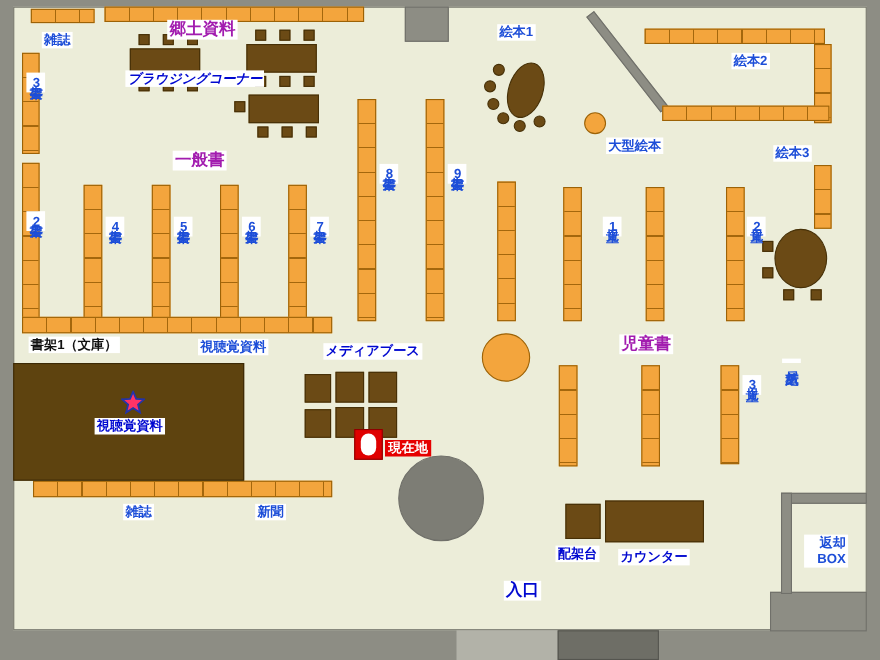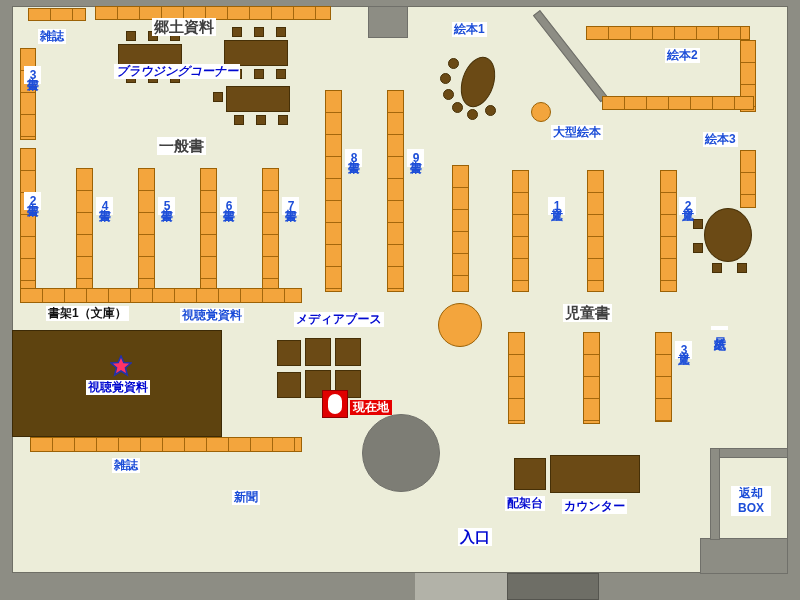--- a/index.html
+++ b/index.html
@@ -18,24 +18,24 @@
   .stacks{background:#5e430f;border-color:#3c2a06;}
   .chair{width:10px;height:10px;}
   .dot{width:11px;height:11px;border-radius:50%;}
   .boothred{position:absolute;background:#df0000;border:1px solid #8e0000;box-sizing:border-box;}
   .boothred i{position:absolute;left:5px;top:3px;right:5px;bottom:3px;background:#fff;border-radius:8px;}
   .lbl{position:absolute;background:#ffffff;padding:0 2px;font-size:12px;font-weight:bold;line-height:15px;white-space:nowrap;z-index:6;}
   .lbl.v{writing-mode:vertical-rl;text-orientation:upright;white-space:normal;padding:2px 1px;line-height:15px;}
   .lbl.big{font-size:15px;line-height:18px;}
   .green{color:#1d4ed8;}
   .blue{color:#0008d0;}
-  .red{color:#404040;}
+  .red{color:#a21caf;}
   .black{color:#111111;}
   .loc{background:#e60000;color:#ffffff;padding:0 3px;}
-  .retbox{white-space:normal;width:36px;text-align:center;}
+  .retbox{white-space:normal;width:36px;text-align:right;}
   .marker{position:absolute;z-index:7;}
 </style>
 </head>
 <body>
 
 <div class="map">
   <div class="floor"></div>
 
   <div class="wall" style="left:368px;top:6px;width:40px;height:32px;"></div>
   <div class="wall" style="left:540px;top:10px;width:110px;height:9px;transform:rotate(52deg);transform-origin:0 0;"></div>
@@ -136,24 +136,24 @@
   <div class="lbl v green" style="left:158px;top:197px;">書架5</div>
   <div class="lbl v green" style="left:220px;top:197px;">書架6</div>
   <div class="lbl v green" style="left:282px;top:197px;">書架7</div>
   <div class="lbl v green" style="left:345px;top:149px;">書架8</div>
   <div class="lbl v green" style="left:407px;top:149px;">書架9</div>
   <div class="lbl v green" style="left:548px;top:197px;">児童1</div>
   <div class="lbl v green" style="left:679px;top:197px;">児童2</div>
   <div class="lbl red big" style="left:563px;top:304px;">児童書</div>
   <div class="lbl v green" style="left:675px;top:341px;">児童3</div>
   <div class="lbl v green" style="left:711px;top:326px;">紙芝居</div>
-  <div class="lbl black" style="left:26px;top:306px;margin-left:20px;">書架1（文庫）</div>
+  <div class="lbl black" style="left:26px;top:306px;">書架1（文庫）</div>
   <div class="lbl green" style="left:148px;top:308px;margin-left:32px;">視聴覚資料</div>
   <div class="lbl blue" style="left:86px;top:380px;">視聴覚資料</div>
   <div class="lbl blue" style="left:294px;top:312px;">メディアブース</div>
   <div class="lbl loc" style="left:350px;top:400px;">現在地</div>
   <div class="lbl green" style="left:112px;top:458px;">雑誌</div>
-  <div class="lbl green" style="left:232px;top:458px;margin-top:32px;">新聞</div>
+  <div class="lbl green" style="left:232px;top:458px;">新聞</div>
   <div class="lbl blue big" style="left:458px;top:528px;text-align:right;">入口</div>
   <div class="lbl blue" style="left:505px;top:496px;">配架台</div>
   <div class="lbl blue" style="left:562px;top:499px;">カウンター</div>
   <div class="lbl green retbox" style="left:731px;top:486px;">返却BOX</div>
 </div>
 
 </body></html>

